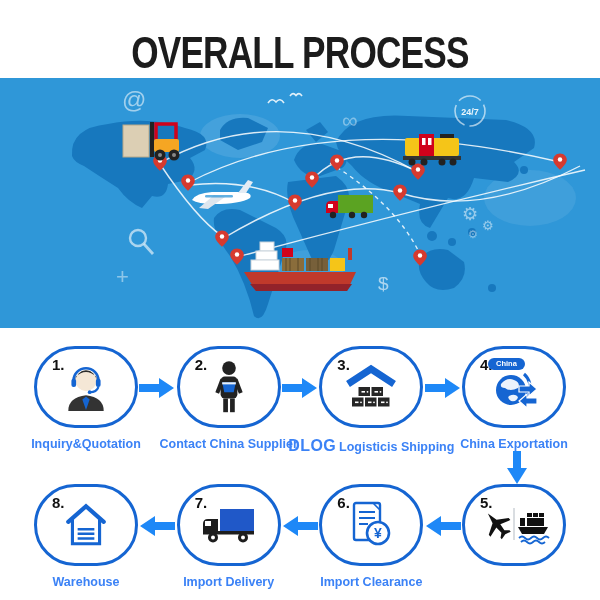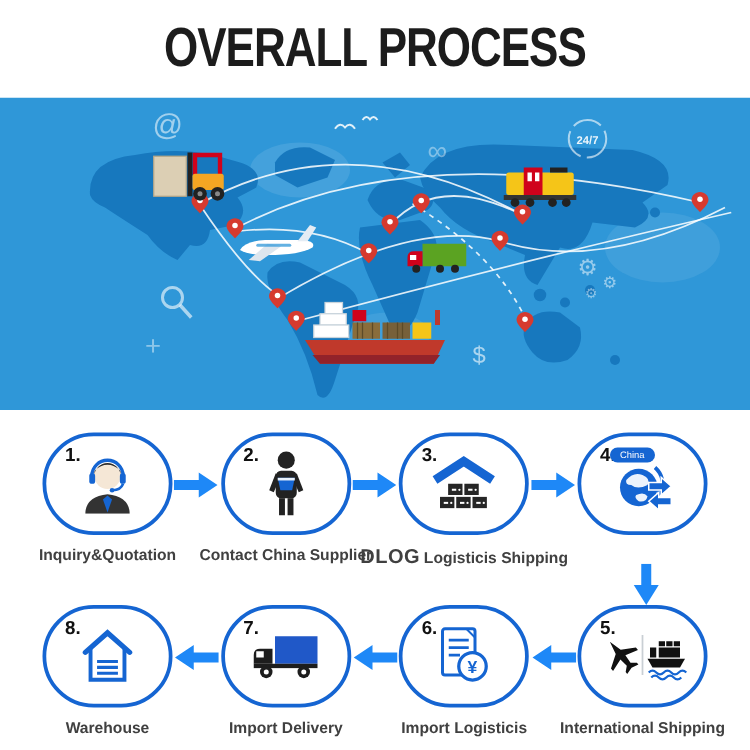--- a/index.html
+++ b/index.html
@@ -1,33 +1,33 @@
 <!DOCTYPE html>
 <html><head>
 <meta charset="utf-8">
 <style>
   html,body{margin:0;padding:0}
   body{width:600px;height:600px;background:#ffffff;font-family:"Liberation Sans",sans-serif;position:relative;overflow:hidden}
 
-  .title-wrap{position:absolute;top:0;left:0;width:600px;height:78px;display:flex;align-items:center;justify-content:center}
+  .title-wrap{position:absolute;top:0;left:0;width:600px;height:78px;display:flex;align-items:flex-end;justify-content:center}
   .title{font-size:44px;font-weight:900;color:#1c1c1c;letter-spacing:-1px;transform:scaleX(.8);white-space:nowrap}
 
   .map{position:absolute;top:78px;left:0;width:600px;height:250px;display:block}
 
   .row{position:absolute;left:0;width:600px;display:flex;justify-content:space-between;padding:0 34px;box-sizing:border-box}
   .row1{top:346px}
   .row2{top:484px}
   .cell{width:104px;display:flex;flex-direction:column;align-items:center;flex:0 0 auto}
   .oval{position:relative;width:98px;height:76px;border:3px solid #1565D2;border-radius:42px;background:#fff;display:flex;align-items:center;justify-content:center;box-sizing:content-box}
   .num{position:absolute;top:7px;left:15px;font-size:15px;font-weight:800;color:#111}
-  .label{margin-top:9px;font-size:12.5px;font-weight:700;color:#404040;white-space:nowrap;text-align:left}
+  .label{margin-top:9px;font-size:12.5px;font-weight:700;color:#3b82f6;white-space:nowrap;text-align:left}
   .brand{font-size:16px;letter-spacing:.4px;font-weight:800;margin-right:3px}
   .harrow{width:38px;display:flex;justify-content:center;margin-top:31px;flex:0 0 auto}
   .down-arrow{position:absolute;left:505px;top:451px}
-  .china-pill{position:absolute;top:9px;left:23px;background:#1565D2;color:#fff;font-size:7.5px;font-weight:400;padding:2px 8px;border-radius:9px;line-height:1.1}
+  .china-pill{position:absolute;top:9px;left:23px;background:#1565D2;color:#fff;font-size:7.5px;font-weight:700;padding:2px 8px;border-radius:9px;line-height:1.1}
 </style>
 </head>
 <body>
 
 <div class="title-wrap">
   <div class="title">OVERALL PROCESS</div>
 </div>
 
 <svg class="map" viewBox="0 0 600 250">
   <rect x="0" y="0" width="600" height="250" fill="#2F97D8"></rect>
@@ -277,20 +277,21 @@
       <svg width="54" height="48" viewBox="0 0 54 48">
         <circle cx="24" cy="27" r="15" fill="#1565D2"></circle>
         <path d="M14,21 Q20,14 27,17 Q34,20 31,25 Q23,29 18,25 Q13,25 14,21 Z" fill="#fff" opacity="0.92"></path>
         <path d="M22,33 Q28,30 31,34 Q30,39 24,38 Q20,35 22,33 Z" fill="#fff" opacity="0.92"></path>
         <path d="M37,11 A18,18 0 0 1 42,31" stroke="#1565D2" stroke-width="3" fill="none"></path>
         <polygon points="40,34 45,29 38,28" fill="#1565D2"></polygon>
         <polygon points="32,23 42,23 42,19 50,26 42,33 42,29 32,29" fill="#1565D2" stroke="#fff" stroke-width="1.2"></polygon>
         <polygon points="50,35 40,35 40,31 32,38 40,45 40,41 50,41" fill="#1565D2" stroke="#fff" stroke-width="1.2"></polygon>
       </svg>
     </div>
+    <div class="label">China Exportation</div>
   </div>
 </div>
 
 <div class="down-arrow">
   <svg width="24" height="34" viewBox="0 0 22 34">
       <polygon points="7,0 15,0 15,17 21,17 11,33 1,17 7,17" fill="#1E88F7"></polygon>
     </svg>
 </div>
 
 <div class="row row2">
@@ -340,21 +341,21 @@
     <div class="oval">
       <span class="num">6.</span>
       <svg width="48" height="48" viewBox="0 0 48 48">
         <rect x="7" y="2" width="26" height="37" rx="2" fill="#fff" stroke="#1565D2" stroke-width="2.4"></rect>
         <path d="M26,2 L33,9" stroke="#1565D2" stroke-width="1.6"></path>
         <path d="M12,11 H28 M12,17 H28 M12,23 H21" stroke="#1565D2" stroke-width="2.2"></path>
         <circle cx="31" cy="32" r="11" fill="#fff" stroke="#1565D2" stroke-width="2.6"></circle>
         <text x="31" y="37" font-size="14" font-weight="bold" text-anchor="middle" fill="#1565D2">¥</text>
       </svg>
     </div>
-    <div class="label">Import Logisticis</div>
+    <div class="label">Import Clearance</div>
   </div>
 
   <div class="harrow">
     <svg width="36" height="22" viewBox="0 0 36 22">
         <polygon points="36,7 16,7 16,1 1,11 16,21 16,15 36,15" fill="#1E88F7"></polygon>
       </svg>
   </div>
 
   <div class="cell">
     <div class="oval">
@@ -369,15 +370,14 @@
           <rect x="51" y="9" width="5" height="4" fill="#111"></rect>
             <rect x="57" y="9" width="5" height="4" fill="#111"></rect>
             <rect x="63" y="9" width="5" height="4" fill="#111"></rect>
           <rect x="51" y="14" width="17" height="8" fill="#111"></rect>
           <path d="M42,23 H72 L68,30 H46 Z" fill="#111"></path>
           <path d="M43,34 q3,-3 6,0 q3,3 6,0 q3,-3 6,0 q3,3 6,0 q3,-3 6,0" stroke="#1565D2" stroke-width="1.8" fill="none"></path>
           <path d="M45,38 q3,-3 6,0 q3,3 6,0 q3,-3 6,0 q3,3 6,0" stroke="#1565D2" stroke-width="1.8" fill="none"></path>
         </g>
       </svg>
     </div>
-    <div class="label">International Shipping</div>
   </div>
 </div>
 
 </body></html>

